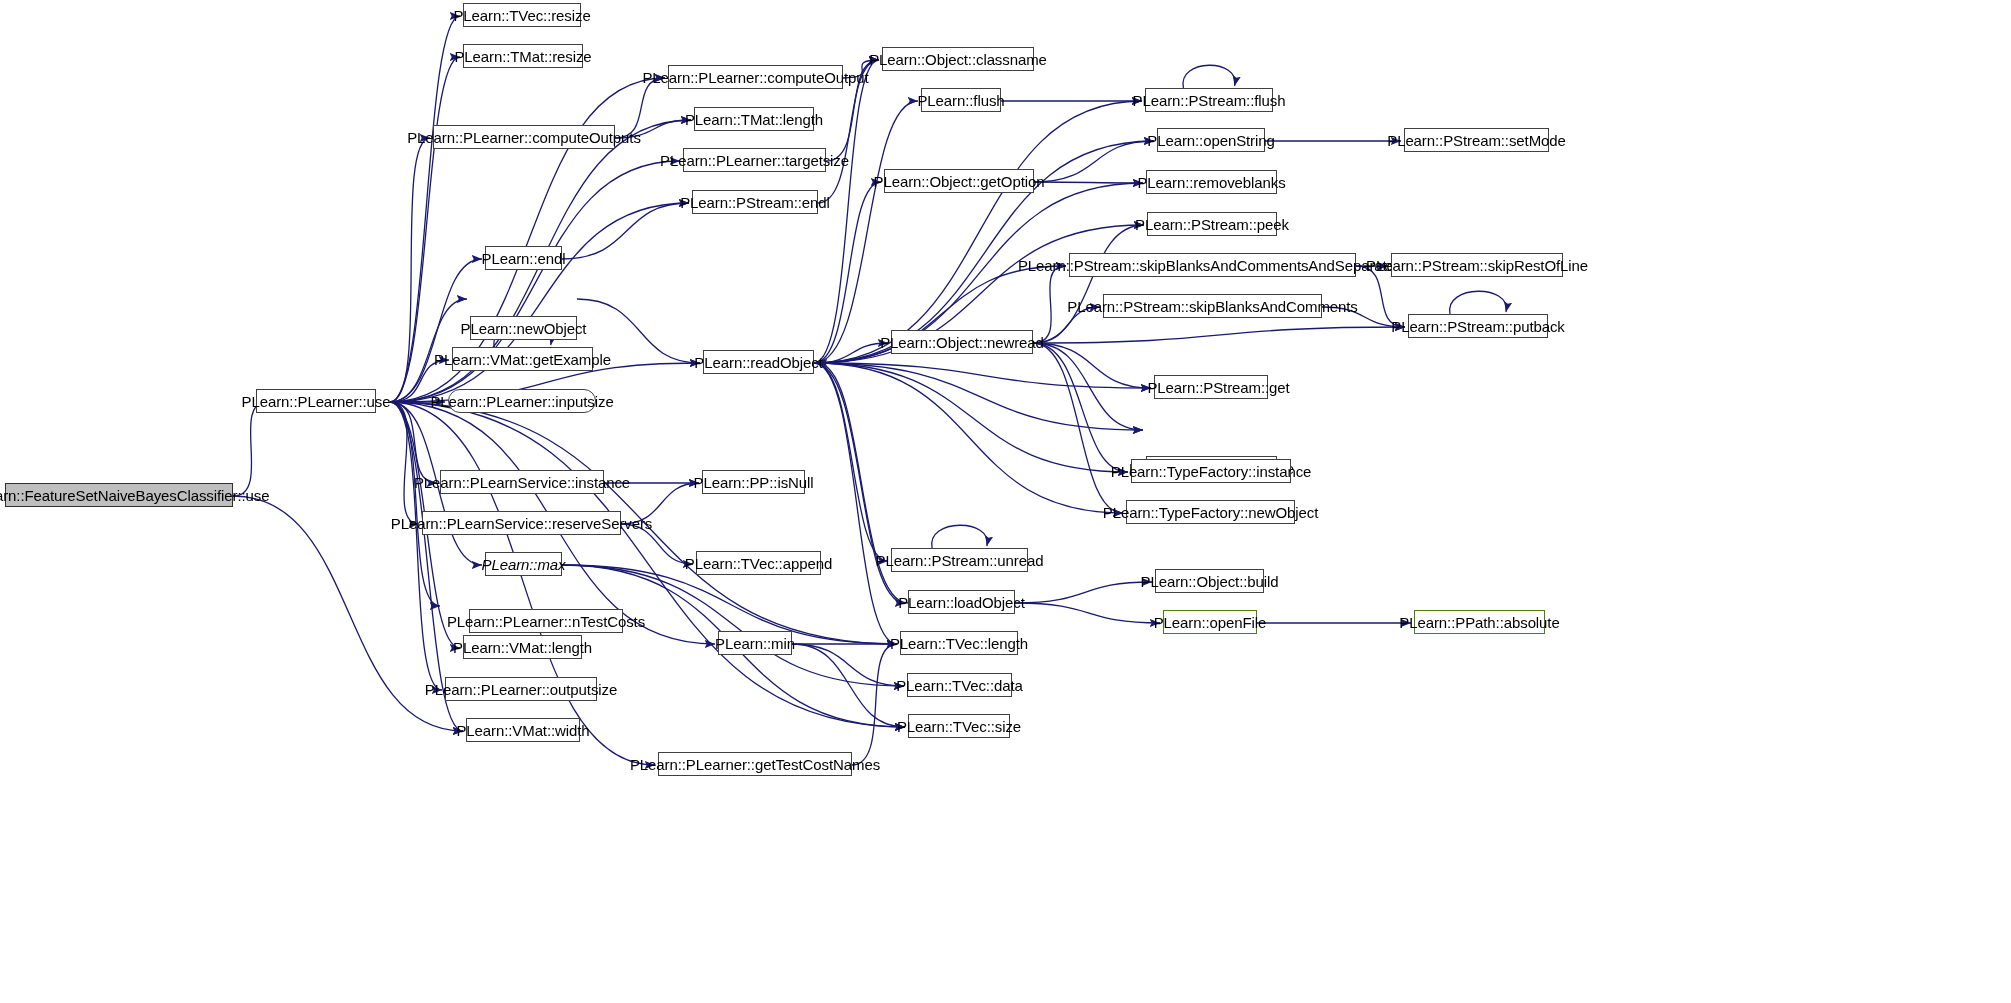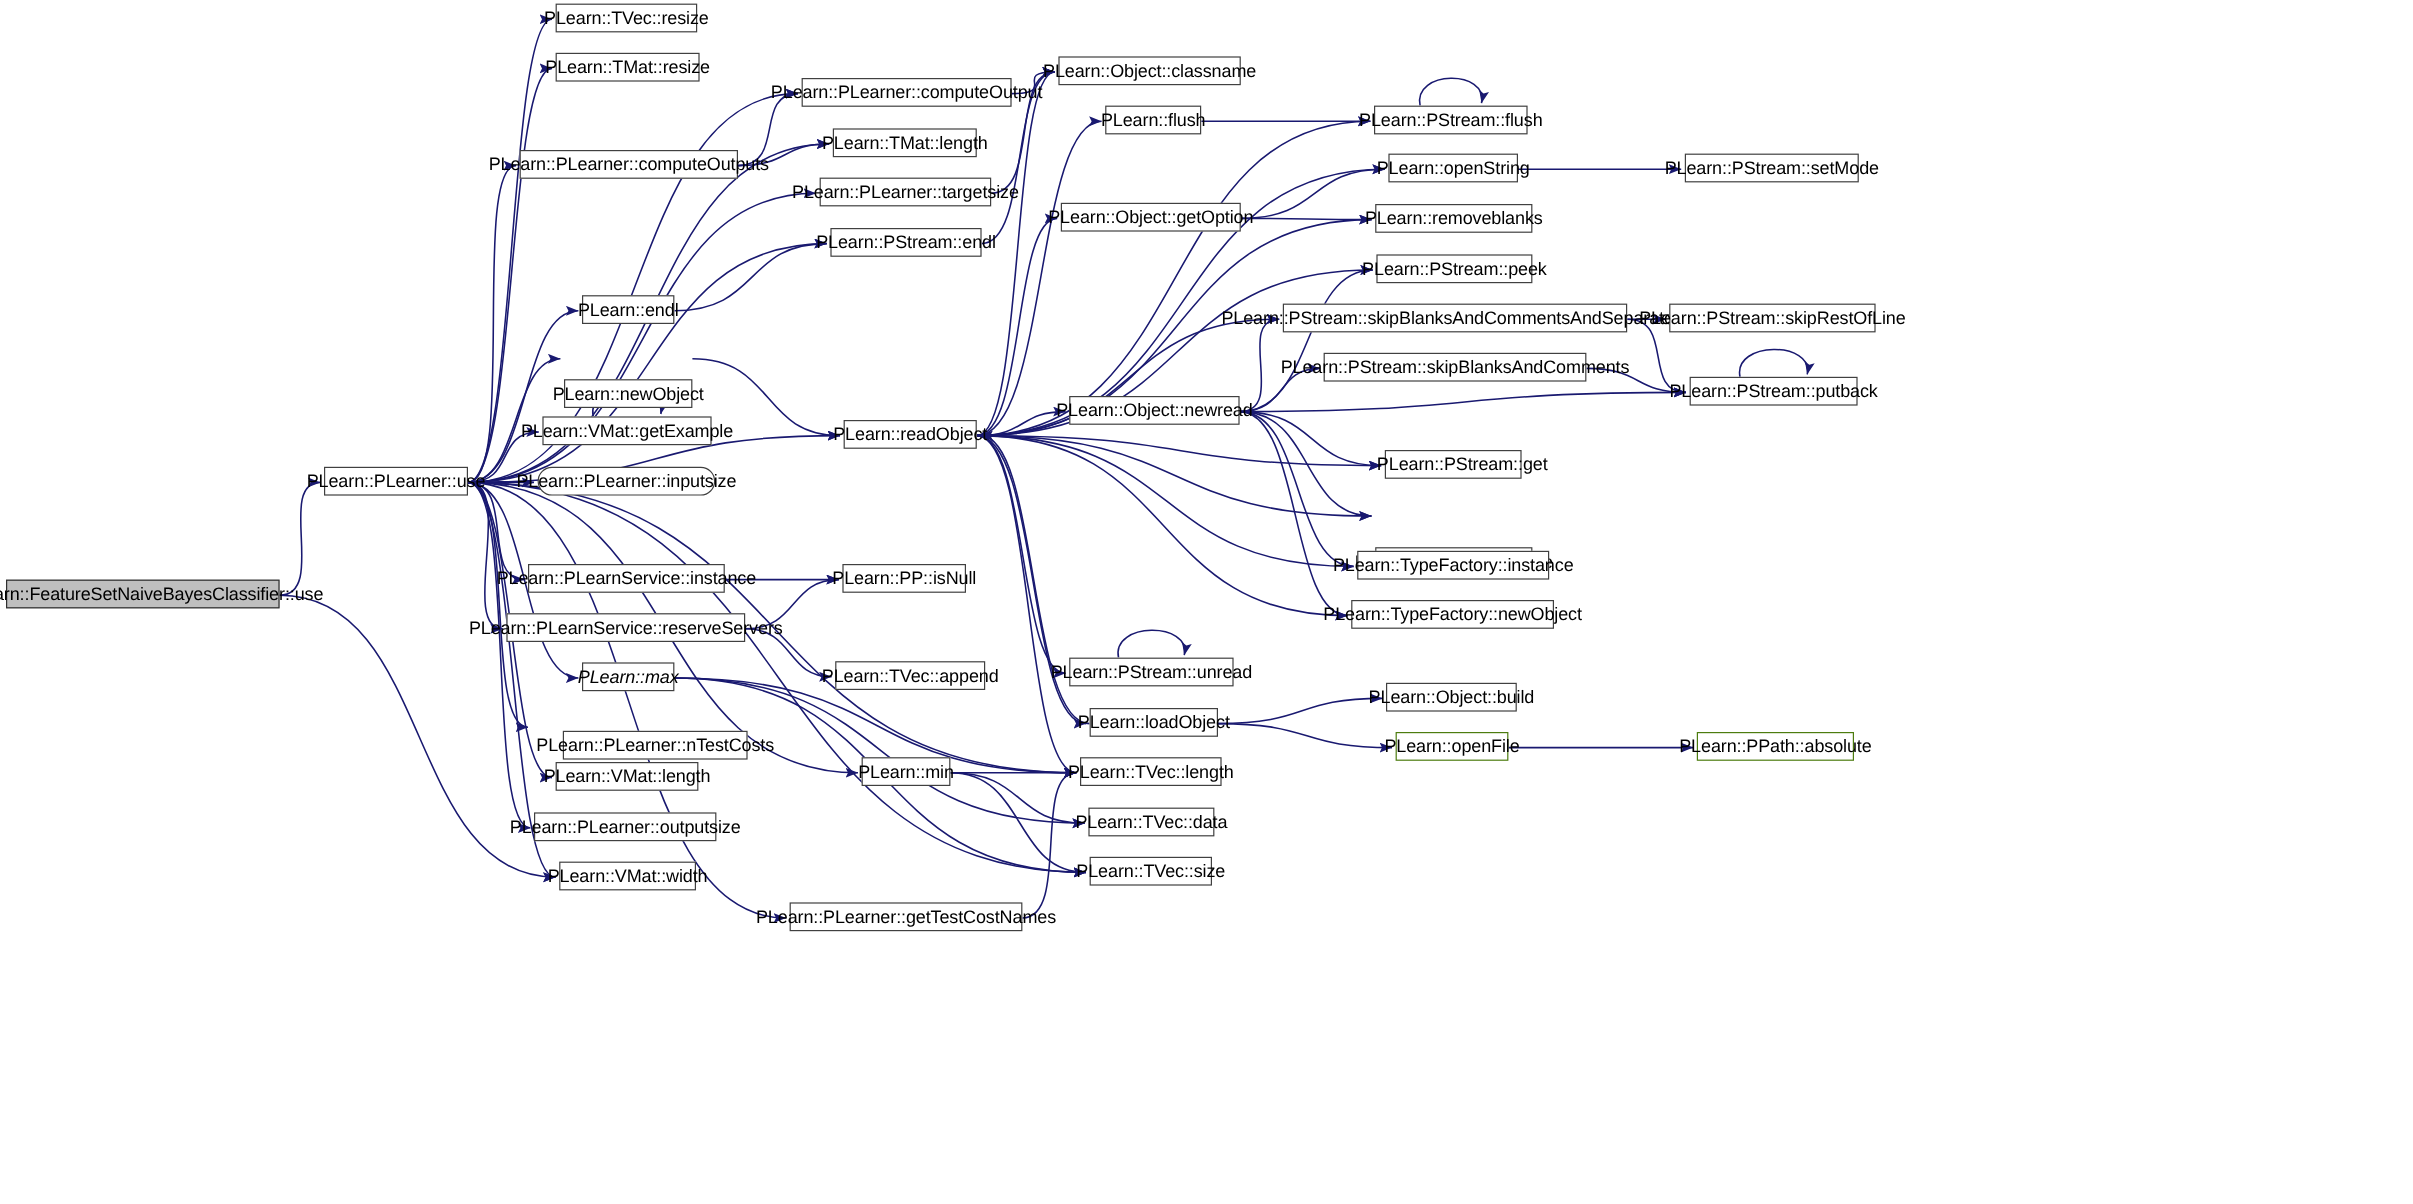--- a/index.html
+++ b/index.html
@@ -141,21 +141,21 @@
         <path d="M1356,266 C1396,266 1368,327 1405,327" fill="none" stroke="#191970" stroke-width="1.3" marker-end="url(#arrow)"></path>
         <path d="M1322,307 C1369.3,307 1360.7,327 1405,327" fill="none" stroke="#191970" stroke-width="1.3" marker-end="url(#arrow)"></path>
         <path d="M1257,623 C1343.35,623 1327.65,623 1411,623" fill="none" stroke="#191970" stroke-width="1.3" marker-end="url(#arrow)"></path>
         <path d="M1450,314 C1444,284 1512,284 1506,312" fill="none" stroke="#191970" stroke-width="1.3" marker-end="url(#arrow)"></path>
       </g>
   </svg>
   <div id="nodes-layer">
       <div class="node root" style="left: 5px; top: 483px; width: 228px;">
         <span>PLearn::FeatureSetNaiveBayesClassifier::use</span>
       </div>
-      <div class="node" style="left: 270px; top: 389px; width: 120px;">
+      <div class="node" style="left: 256px; top: 389px; width: 120px;">
         <span>PLearn::PLearner::use</span>
       </div>
       <div class="node" style="left: 463px; top: 3px; width: 118px;">
         <span>PLearn::TVec::resize</span>
       </div>
       <div class="node" style="left: 463px; top: 44px; width: 120px;">
         <span>PLearn::TMat::resize</span>
       </div>
       <div class="node" style="left: 433px; top: 125px; width: 182px;">
         <span>PLearn::PLearner::computeOutputs</span>

